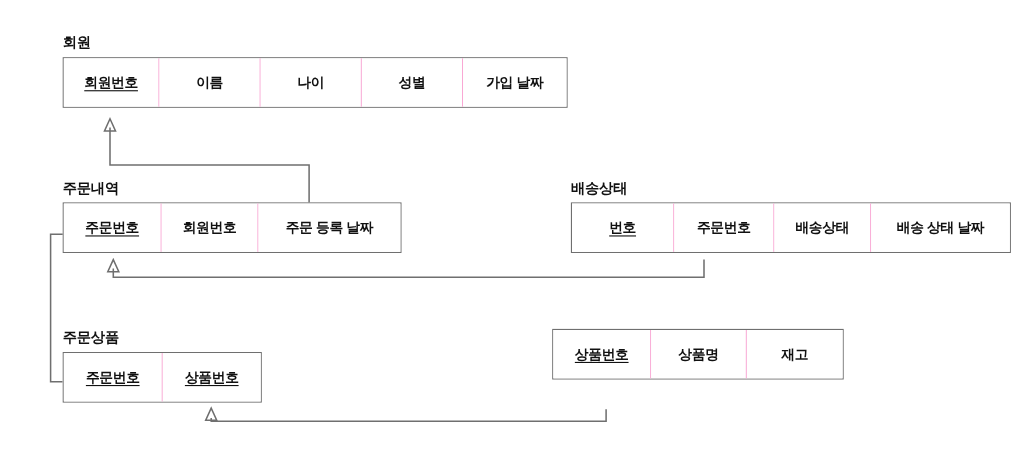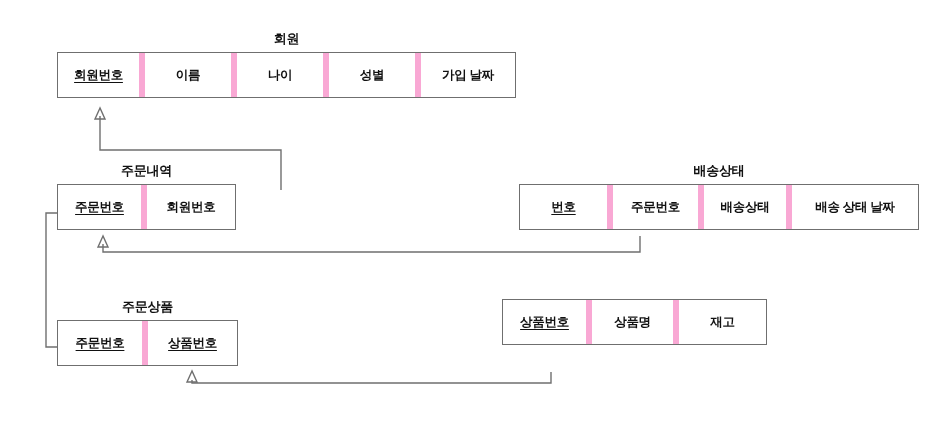--- a/index.html
+++ b/index.html
@@ -11,21 +11,20 @@
   body {
     font-family: "Liberation Sans", "DejaVu Sans", sans-serif;
     color: #111111;
   }
   #diagram {
     position: relative;
     width: 929px;
     height: 424px;
     background: #ffffff;
     overflow: hidden;
-    text-align: center;
   }
   .entity {
     position: absolute;
   }
   .entity-label {
     font-size: 13px;
     font-weight: bold;
     color: #111111;
     line-height: 16px;
     margin-bottom: 5px;
@@ -34,21 +33,21 @@
   }
   .entity-table {
     display: flex;
     border: 1px solid #6f6f6f;
     box-sizing: border-box;
     background: #ffffff;
     height: 46px;
   }
   .attr-cell {
     box-sizing: border-box;
-    border-right: 6px solid #f9a8d4;
+    border-right: 1px solid #f9a8d4;
     display: flex;
     align-items: center;
     justify-content: center;
     font-size: 12.5px;
     font-weight: bold;
     color: #111111;
     letter-spacing: -0.3px;
     white-space: nowrap;
     background: #ffffff;
   }
@@ -120,20 +119,23 @@
       </div>
       <div class="entity" style="left: 57px; top: 163px;">
         <div class="entity-label">주문내역</div>
         <div class="entity-table">
           <div class="attr-cell key" style="width: 89px;">
             <span>주문번호</span>
           </div>
           <div class="attr-cell" style="width: 88px;">
             <span>회원번호</span>
           </div>
+          <div class="attr-cell" style="width: 129px;">
+            <span>주문 등록 날짜</span>
+          </div>
         </div>
       </div>
       <div class="entity" style="left: 519px; top: 163px;">
         <div class="entity-label">배송상태</div>
         <div class="entity-table">
           <div class="attr-cell key" style="width: 93px;">
             <span>번호</span>
           </div>
           <div class="attr-cell" style="width: 91px;">
             <span>주문번호</span>

